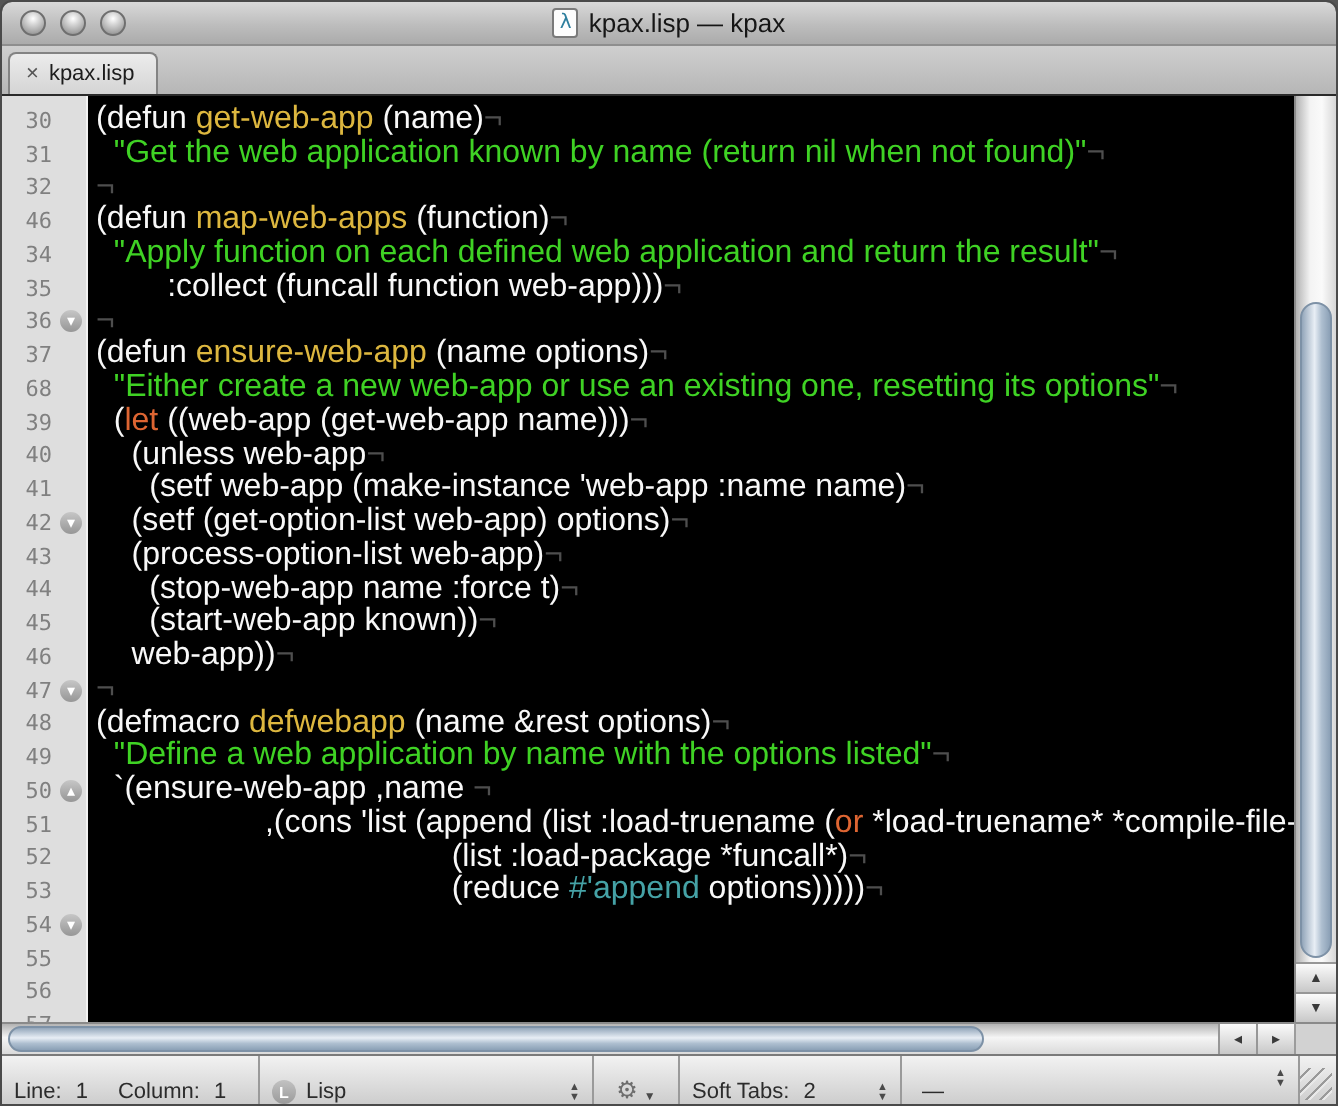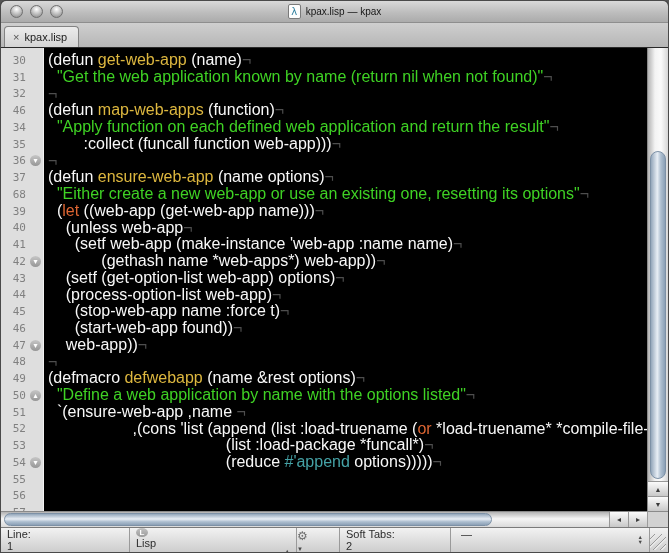--- a/index.html
+++ b/index.html
@@ -20,21 +20,21 @@
   .tl {
     width:13px; height:13px; border-radius:50%;
     background:radial-gradient(circle at 50% 30%, #ffffff, #d2d2d2 35%, #8f8f8f 90%);
     border:1px solid #6f6f6f;
   }
   .doc-icon {
     width:13px; height:15px; background:#fdfdfd; border:1px solid #7a7a7a; border-radius:2px;
     display:flex; align-items:center; justify-content:center;
     font-size:10px; color:#2e7f9e; margin-right:5px; font-family:"DejaVu Sans", sans-serif;
   }
-  .title-text { font-size:10px; color:#161616; }
+  .title-text { font-size:13px; color:#161616; }
   
   .tabbar {
     position:absolute; top:22px; left:0; right:0; height:25px;
     background:linear-gradient(#cfcfcf, #b6b6b6);
     border-bottom:1px solid #2a2a2a;
     display:flex; align-items:flex-end; padding-left:3px;
   }
   .tab {
     height:21px; background:linear-gradient(#ececec, #d4d4d4);
     border:1px solid #838383; border-bottom:none; border-radius:4px 4px 0 0;
@@ -113,21 +113,21 @@
     background:#d2d2d2; border-top:1px solid #8a8a8a; border-left:1px solid #9c9c9c;
   }
   
   .statusbar {
     position:absolute; left:0; right:0; bottom:0; height:25px;
     background:linear-gradient(#f2f2f2, #cdcdcd);
     border-top:1px solid #7a7a7a;
     display:flex; align-items:center; font-size:11px; color:#2c2c2c;
   }
   .sb-div { width:1px; align-self:stretch; background:#9a9a9a; }
-  .sb-sec { display:flex; align-items:flex-start; height:100%;flex-direction:column; }
+  .sb-sec { display:flex; align-items:flex-end; height:100%; }
   .sb-linecol { width:128px; padding-left:6px; }
   .sb-lbl { margin-right:7px; }
   .sb-val { margin-right:15px; }
   .sb-lang { width:166px; padding:0 6px; }
   .lang-badge {
     width:12px; height:12px; border-radius:50%;
     background:linear-gradient(#c2c2c2, #9a9a9a); color:#fff;
     font-size:8px; font-weight:bold; display:flex; align-items:center; justify-content:center;
     margin-right:5px;
   }
@@ -300,25 +300,24 @@
         <div class="code-line"><span class="tok-nl">¬</span></div>
         <div class="code-line"><span class="tok-plain">(defun </span><span class="tok-fn">map-web-apps</span><span class="tok-plain"> (function)</span><span class="tok-nl">¬</span></div>
         <div class="code-line"><span class="tok-plain">  </span><span class="tok-str">"Apply function on each defined web application and return the result"</span><span class="tok-nl">¬</span></div>
         <div class="code-line"><span class="tok-plain">        :collect (funcall function web-app)))</span><span class="tok-nl">¬</span></div>
         <div class="code-line"><span class="tok-nl">¬</span></div>
         <div class="code-line"><span class="tok-plain">(defun </span><span class="tok-fn">ensure-web-app</span><span class="tok-plain"> (name options)</span><span class="tok-nl">¬</span></div>
         <div class="code-line"><span class="tok-plain">  </span><span class="tok-str">"Either create a new web-app or use an existing one, resetting its options"</span><span class="tok-nl">¬</span></div>
         <div class="code-line"><span class="tok-plain">  (</span><span class="tok-kw">let</span><span class="tok-plain"> ((web-app (get-web-app name)))</span><span class="tok-nl">¬</span></div>
         <div class="code-line"><span class="tok-plain">    (unless web-app</span><span class="tok-nl">¬</span></div>
         <div class="code-line"><span class="tok-plain">      (setf web-app (make-instance 'web-app :name name)</span><span class="tok-nl">¬</span></div>
-        <div class="code-line"><span class="tok-plain">            (gethash name *web-apps*) web-app))</span><span class="tok-nl">¬</span></div>
         <div class="code-line"><span class="tok-plain">    (setf (get-option-list web-app) options)</span><span class="tok-nl">¬</span></div>
         <div class="code-line"><span class="tok-plain">    (process-option-list web-app)</span><span class="tok-nl">¬</span></div>
         <div class="code-line"><span class="tok-plain">      (stop-web-app name :force t)</span><span class="tok-nl">¬</span></div>
-        <div class="code-line"><span class="tok-plain">      (start-web-app found))</span><span class="tok-nl">¬</span></div>
+        <div class="code-line"><span class="tok-plain">      (start-web-app known))</span><span class="tok-nl">¬</span></div>
         <div class="code-line"><span class="tok-plain">    web-app))</span><span class="tok-nl">¬</span></div>
         <div class="code-line"><span class="tok-nl">¬</span></div>
         <div class="code-line"><span class="tok-plain">(defmacro </span><span class="tok-fn">defwebapp</span><span class="tok-plain"> (name &amp;rest options)</span><span class="tok-nl">¬</span></div>
         <div class="code-line"><span class="tok-plain">  </span><span class="tok-str">"Define a web application by name with the options listed"</span><span class="tok-nl">¬</span></div>
         <div class="code-line"><span class="tok-plain">  `(ensure-web-app ,name </span><span class="tok-nl">¬</span></div>
         <div class="code-line"><span class="tok-plain">                   ,(cons 'list (append (list :load-truename (</span><span class="tok-kw">or</span><span class="tok-plain"> *load-truename* *compile-file-truename*))</span></div>
         <div class="code-line"><span class="tok-plain">                                        (list :load-package *funcall*)</span><span class="tok-nl">¬</span></div>
         <div class="code-line"><span class="tok-plain">                                        (reduce </span><span class="tok-teal">#'append</span><span class="tok-plain"> options)))))</span><span class="tok-nl">¬</span></div>
       </div>
 

